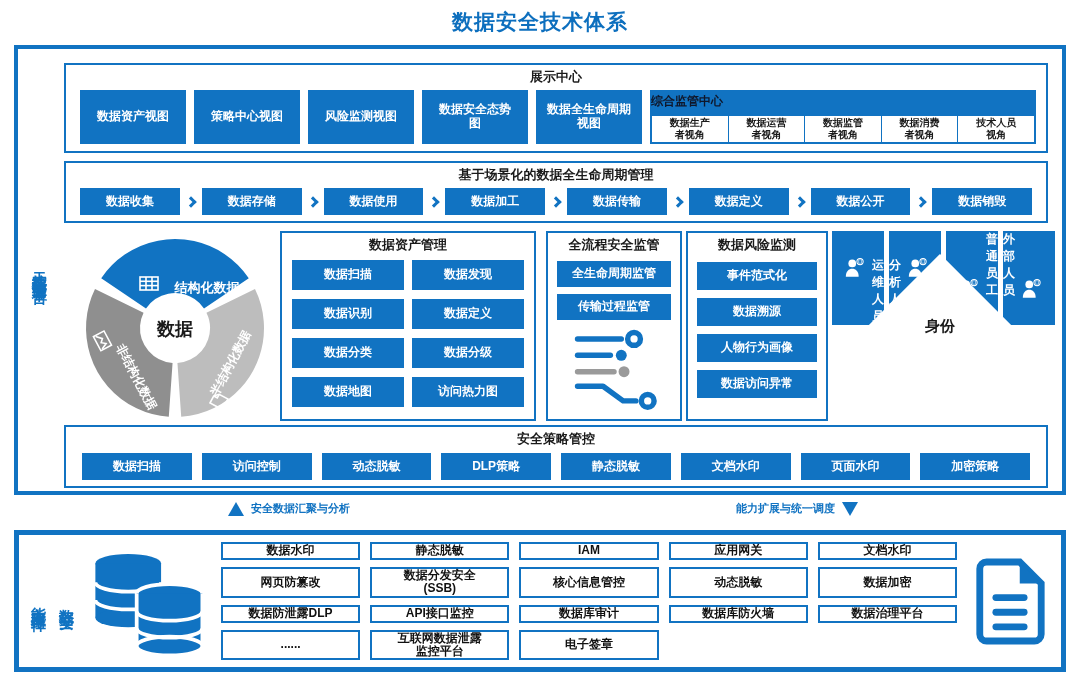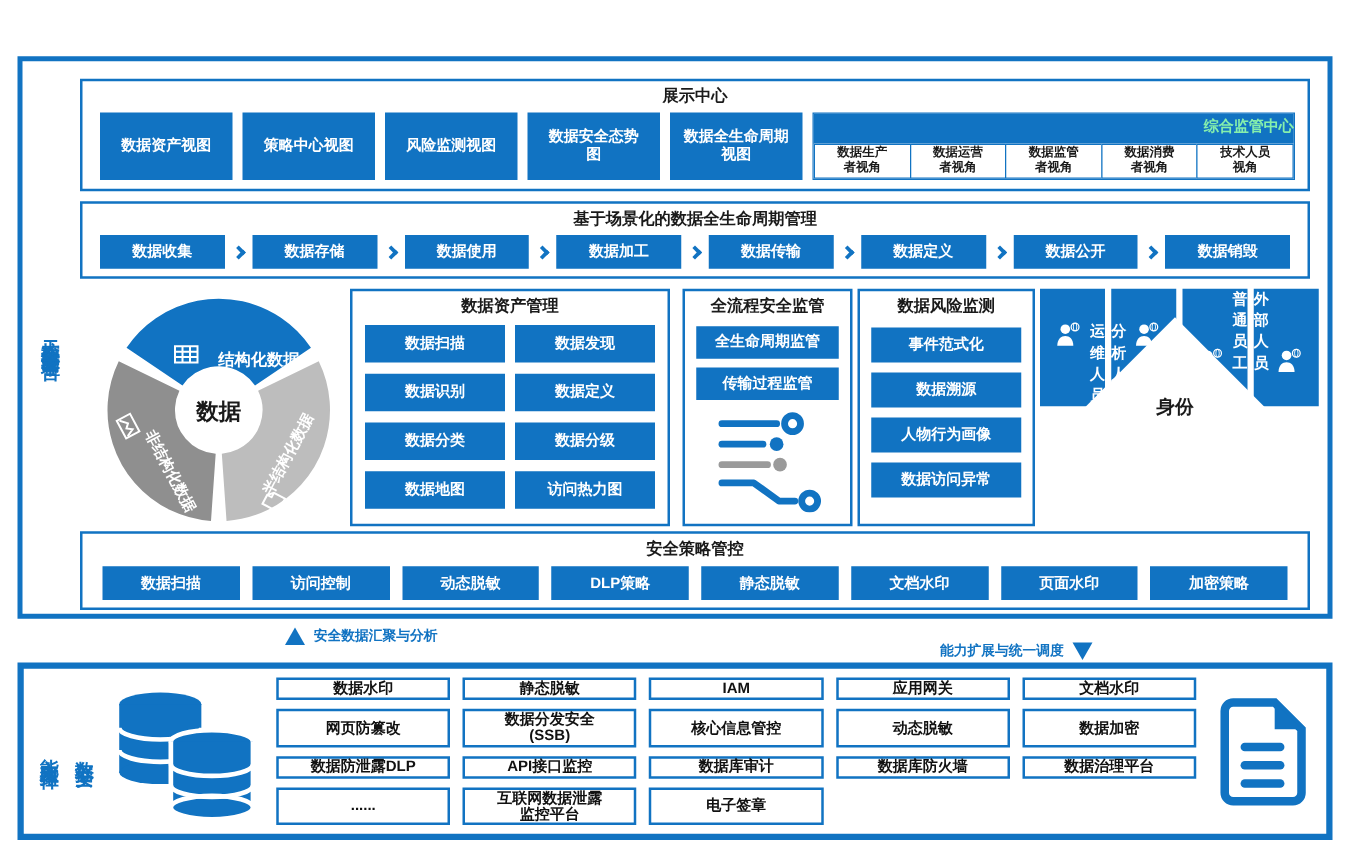--- a/index.html
+++ b/index.html
@@ -29,22 +29,22 @@
   .section-title{text-align:center;font-size:13px;font-weight:bold;color:var(--ink);
     padding-top:3px;}
   .blue-btn{background:var(--blue);color:#fff;font-weight:bold;font-size:12px;
     display:flex;align-items:center;justify-content:center;text-align:center;line-height:1.15;}
 
   
   #display-center{left:46px;top:14px;width:984px;height:90px;}
   #dc-row{position:absolute;left:14px;right:10px;top:25px;bottom:7px;display:flex;gap:8px;}
   .view-btn{width:106px;}
   #supervision{flex:1;display:flex;flex-direction:column;border:1px solid var(--blue);}
-  #supervision-title{background:var(--blue);color:#86efac;font-size:12px;font-weight:bold;
-    text-align:right;height:24px;line-height:20px;}
+  #supervision-title{background:var(--blue);color:#0f172a;font-size:12px;font-weight:bold;
+    text-align:left;height:24px;line-height:20px;}
   #supervision-cells{flex:1;display:flex;}
   .persp-cell{flex:1;border:1px solid var(--blue);margin-left:-1px;background:#fff;
     display:flex;align-items:center;justify-content:center;text-align:center;
     font-size:10px;font-weight:bold;color:var(--ink);line-height:1.25;}
   .persp-cell:first-child{margin-left:0;}
 
   
   #lifecycle{left:46px;top:112px;width:984px;height:62px;}
   #lc-row{position:absolute;left:14px;right:14px;top:25px;height:27px;display:flex;align-items:center;}
   .stage-btn{flex:1;height:27px;}
@@ -81,21 +81,21 @@
   
   #policy{left:46px;top:376px;width:984px;height:63px;}
   #policy-row{position:absolute;left:16px;right:16px;top:26px;height:27px;display:flex;gap:10px;}
   .policy-item{flex:1;}
 
   
   #connectors{position:absolute;left:14px;top:497px;width:1052px;height:31px;}
   .conn{position:absolute;display:flex;align-items:center;gap:7px;
     color:var(--blue);font-size:11px;font-weight:bold;top:4px;}
   #conn-up{left:214px;}
-  #conn-down{right:192px;margin-top:12px;}
+  #conn-down{right:208px;}
   .tri-up{width:0;height:0;border-left:8px solid transparent;border-right:8px solid transparent;
     border-bottom:14px solid var(--blue);}
   .tri-down{width:0;height:0;border-left:8px solid transparent;border-right:8px solid transparent;
     border-top:14px solid var(--blue);}
 
   
   #components{position:absolute;left:14px;top:530px;width:1052px;height:142px;
     border:5px solid var(--blue);background:#fff;display:flex;align-items:stretch;
     padding:5px 8px;gap:6px;}
   #components-side-label,#components-inner-label{width:22px;font-size:15px;
@@ -106,20 +106,21 @@
   .comp-cell{border:2px solid var(--blue);background:#fff;color:#111;
     font-size:12px;font-weight:bold;display:flex;align-items:center;justify-content:center;
     text-align:center;line-height:1.1;}
   #doc-icon-wrap{width:86px;display:flex;align-items:center;justify-content:center;}
 </style>
 </head>
 <body>
 
 <div id="canvas">
 
+  <div id="main-title">数据安全技术体系</div>
 
   <div id="platform">
     <div id="platform-side-label" class="vlabel center">天榕数据安全管理平台</div>
 
     <div id="display-center" class="section">
       <div class="section-title">展示中心</div>
       <div id="dc-row">
         <div class="blue-btn view-btn pre">数据资产视图</div>
         <div class="blue-btn view-btn pre">策略中心视图</div>
         <div class="blue-btn view-btn pre">风险监测视图</div>

